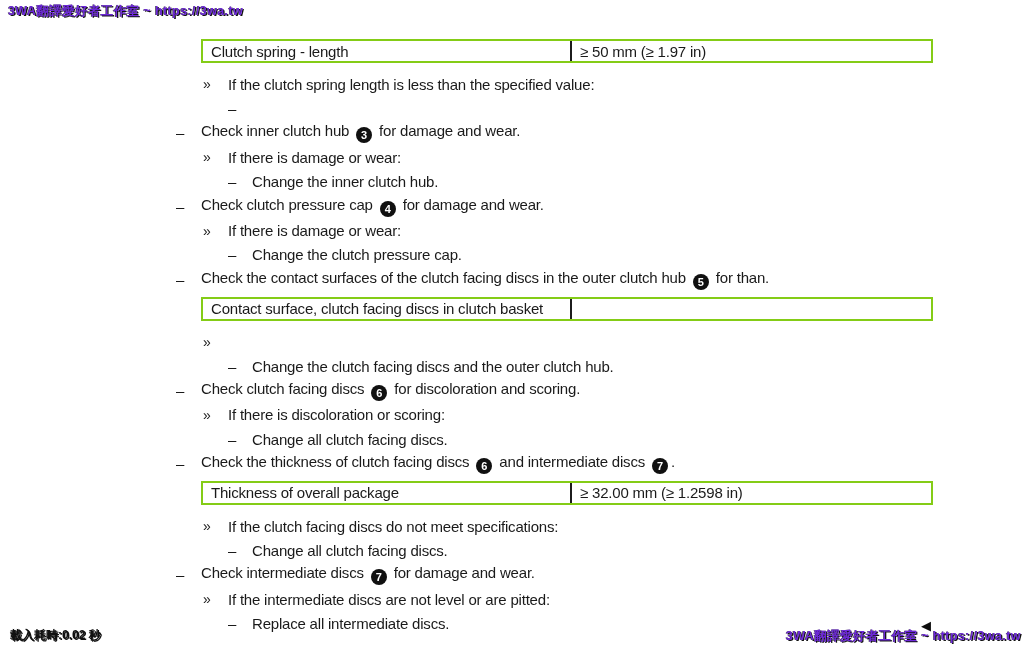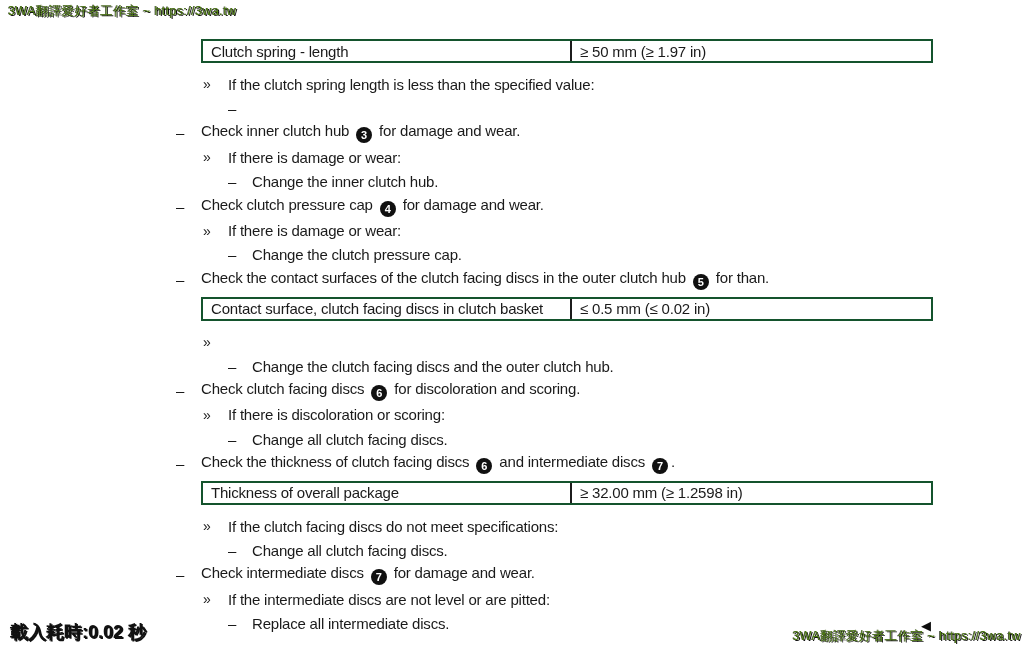--- a/index.html
+++ b/index.html
@@ -21,38 +21,38 @@
   .txt { white-space:nowrap; }
   .badge {
     display:inline-flex; justify-content:center; align-items:center;
     width:16px; height:16px; border-radius:50%;
     background:#101010; color:#fff;
     font-size:11px; font-weight:700; letter-spacing:0;
     margin:0 3px; vertical-align:-3px;
   }
   .spec-table {
     margin:5px 0 9px 25px; width:732px; height:24px;
-    border:2px solid #14532d; display:flex; background:#fff;
+    border:2px solid #84cc16; display:flex; background:#fff;
   }
   .spec-table .cell {
     display:flex; align-items:center;
     padding-left:8px; font-size:15px; letter-spacing:-0.2px; white-space:nowrap;
   }
   .spec-table .cell.left { width:369px; border-right:2px solid #1c1c1c; }
   .spec-table .cell.right { flex:1;padding-left:8px; }
   .wm {
-    position:absolute; font-weight:400; font-size:12.5px; color:#4d7c0f;
+    position:absolute; font-weight:700; font-size:12.5px; color:#6d28d9;
     white-space:nowrap; letter-spacing:0.4px;
     text-shadow:1.2px 0.6px 0 #111, -0.6px -0.3px 0 rgba(17,17,17,0.75);
   }
   .wm-top { left:8px; top:3px; }
   .wm-bottom { right:3px; bottom:3px; }
   .status {
     position:absolute; left:10px; bottom:4px;
-    font-weight:700; font-size:18px; color:#111; white-space:nowrap;
+    font-weight:700; font-size:12px; color:#111; white-space:nowrap;
     text-shadow:1.2px 0.6px 0 #111;
   }
   .end-marker {
     position:absolute; right:93px; bottom:16px;
     font-size:13px; color:#0d0d0d; line-height:1;
   }
 </style>
 </head>
 <body>
 
@@ -99,21 +99,20 @@
     <span class="txt">Change the clutch pressure cap.</span>
   </div>
 
   <div class="line l1">
     <span class="marker">–</span>
     <span class="txt"><span>Check the contact surfaces of the clutch facing discs in the outer clutch hub </span><span class="badge">5</span><span> for than.</span></span>
   </div>
 
   <div class="spec-table">
     <div class="cell left">Contact surface, clutch facing discs in clutch basket</div>
-    <div class="cell right">≤ 0.5 mm (≤ 0.02 in)</div>
   </div>
 
   <div class="line l2">
     <span class="marker">»</span>
   </div>
   <div class="line l3">
     <span class="marker">–</span>
     <span class="txt">Change the clutch facing discs and the outer clutch hub.</span>
   </div>
 

